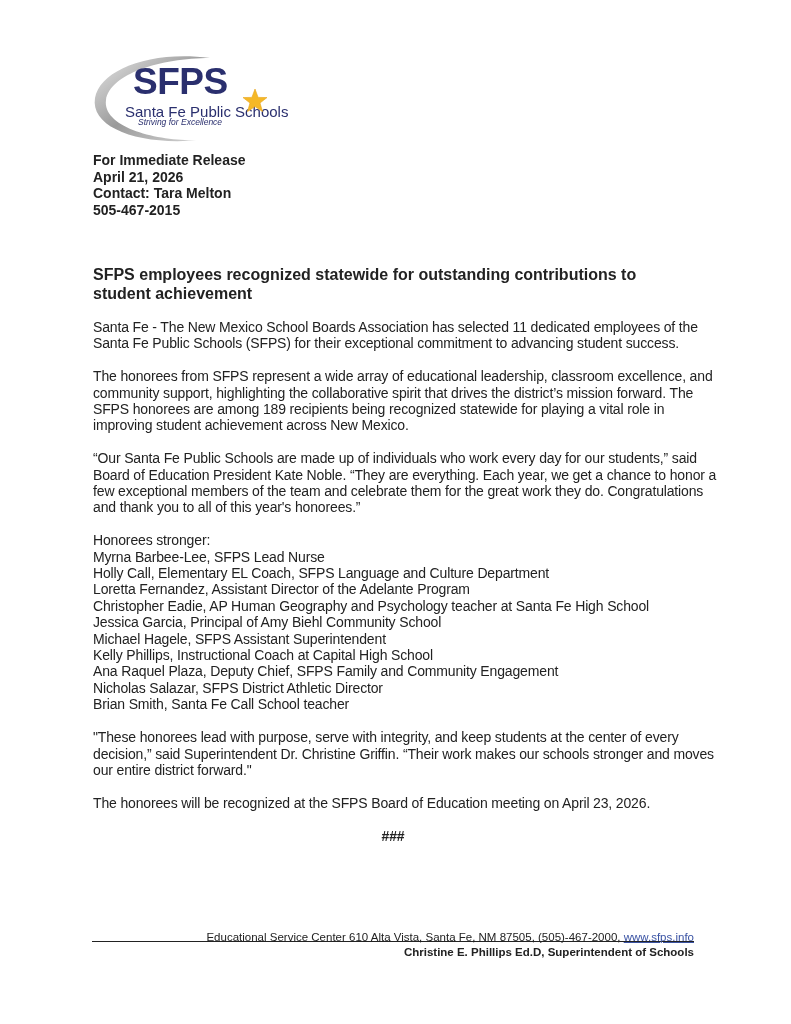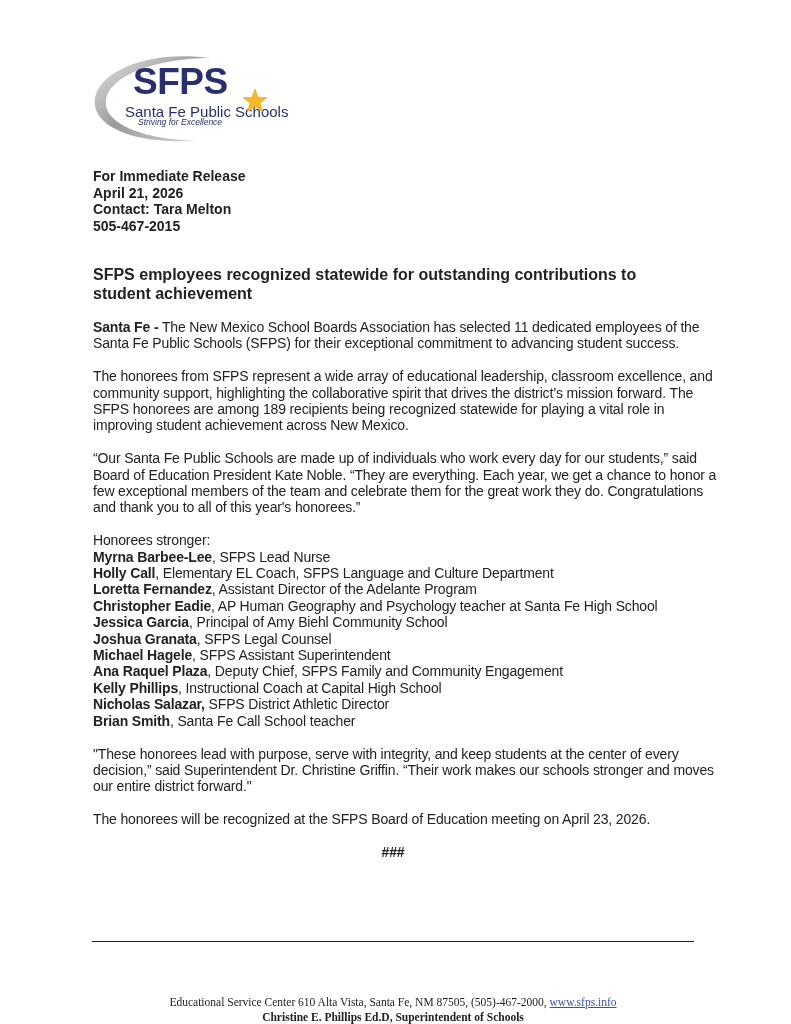--- a/index.html
+++ b/index.html
@@ -9,37 +9,37 @@
     .page { position: absolute; left: 0; top: 0; width: 638px; height: 1024px; background: #fff; }
 
     
     .logo { position: absolute; left: 90px; top: 50px; width: 185px; height: 100px; }
     .logo svg { position: absolute; left: 0; top: 0; }
     .logo-mark { position: absolute; left: 43px; top: 12px; font-family: "Liberation Sans", sans-serif; font-weight: bold; font-size: 37px; letter-spacing: -0.5px; color: #2a2f6e; line-height: 40px; }
     .logo-name { position: absolute; left: 35px; top: 56px; font-size: 15px; color: #2a2f6e; white-space: nowrap; line-height: 11px; }
     .logo-tag { position: absolute; left: 48px; top: 67px; font-size: 8.5px; font-style: italic; color: #2a2f6e; white-space: nowrap; line-height: 10px; }
 
     
-    .release { position: absolute; left: 93px; top: 168px; font-weight: bold; font-size: 14px; line-height: 16.5px; color: #222; }
+    .release { position: absolute; left: 93px; top: 152px; font-weight: bold; font-size: 14px; line-height: 16.5px; color: #222; }
     .release div { white-space: nowrap; }
 
     
     .title { position: absolute; left: 93px; top: 265px; width: 605px; font-weight: bold; font-size: 16px; line-height: 19px; color: #222; }
 
     
     .body { position: absolute; left: 93px; top: 319px; width: 630px; font-size: 14px; line-height: 16.4px; color: #222; letter-spacing: -0.15px; }
     .body p { margin-bottom: 16.4px; }
-    .body b { font-weight: bold; }
+    .body b { font-weight: normal; }
     .honorees { list-style: none; margin-bottom: 16.4px; }
     .honorees li { white-space: nowrap; }
     .end-mark { text-align: center; font-weight: bold; width: 600px; }
 
     
     .footer-rule { position: absolute; left: 92px; top: 941px; width: 602px; height: 0; border-top: 1.5px solid #222; }
-    .footer { position: absolute; left: 92px; top: 995px; width: 602px; text-align: center; font-size: 11.5px; line-height: 15px; color: #222; font-family: Liberation Serif, serif; }
+    .footer { position: absolute; left: 92px; top: 930px; width: 602px; text-align: right; font-size: 11.5px; line-height: 15px; color: #222; }
     .footer a { color: #3a53a4; text-decoration: underline; }
     .footer .sup { font-weight: bold; }
   </style>
 </head>
 <body>
 
 <div class="page">
 
   <div class="logo">
     <svg width="185" height="100" viewBox="0 0 185 100">
@@ -74,24 +74,23 @@
     <p>The honorees from SFPS represent a wide array of educational leadership, classroom excellence, and community support, highlighting the collaborative spirit that drives the district’s mission forward. The SFPS honorees are among 189 recipients being recognized statewide for playing a vital role in improving student achievement across New Mexico.</p>
     <p>“Our Santa Fe Public Schools are made up of individuals who work every day for our students,” said Board of Education President Kate Noble. “They are everything. Each year, we get a chance to honor a few exceptional members of the team and celebrate them for the great work they do. Congratulations and thank you to all of this year's honorees.”</p>
 
     <div>Honorees stronger:</div>
     <ul class="honorees">
       <li><b>Myrna Barbee-Lee</b><span>, SFPS Lead Nurse</span></li>
       <li><b>Holly Call</b><span>, Elementary EL Coach, SFPS Language and Culture Department</span></li>
       <li><b>Loretta Fernandez</b><span>, Assistant Director of the Adelante Program</span></li>
       <li><b>Christopher Eadie</b><span>, AP Human Geography and Psychology teacher at Santa Fe High School</span></li>
       <li><b>Jessica Garcia</b><span>, Principal of Amy Biehl Community School</span></li>
-      <li><b>Joshua Granata</b><span>, SFPS Legal Counsel</span></li>
       <li><b>Michael Hagele</b><span>, SFPS Assistant Superintendent</span></li>
+      <li><b>Kelly Phillips</b><span>, Instructional Coach at Capital High School</span></li>
       <li><b>Ana Raquel Plaza</b><span>, Deputy Chief, SFPS Family and Community Engagement</span></li>
-      <li><b>Kelly Phillips</b><span>, Instructional Coach at Capital High School</span></li>
       <li><b>Nicholas Salazar,</b><span> SFPS District Athletic Director</span></li>
       <li><b>Brian Smith</b><span>, Santa Fe Call School teacher</span></li>
     </ul>
 
     <p>"These honorees lead with purpose, serve with integrity, and keep students at the center of every decision,” said Superintendent Dr. Christine Griffin. “Their work makes our schools stronger and moves our entire district forward."</p>
     <p>The honorees will be recognized at the SFPS Board of Education meeting on April 23, 2026.</p>
     <div class="end-mark">###</div>
   </div>
 
   <div class="footer-rule"></div>

